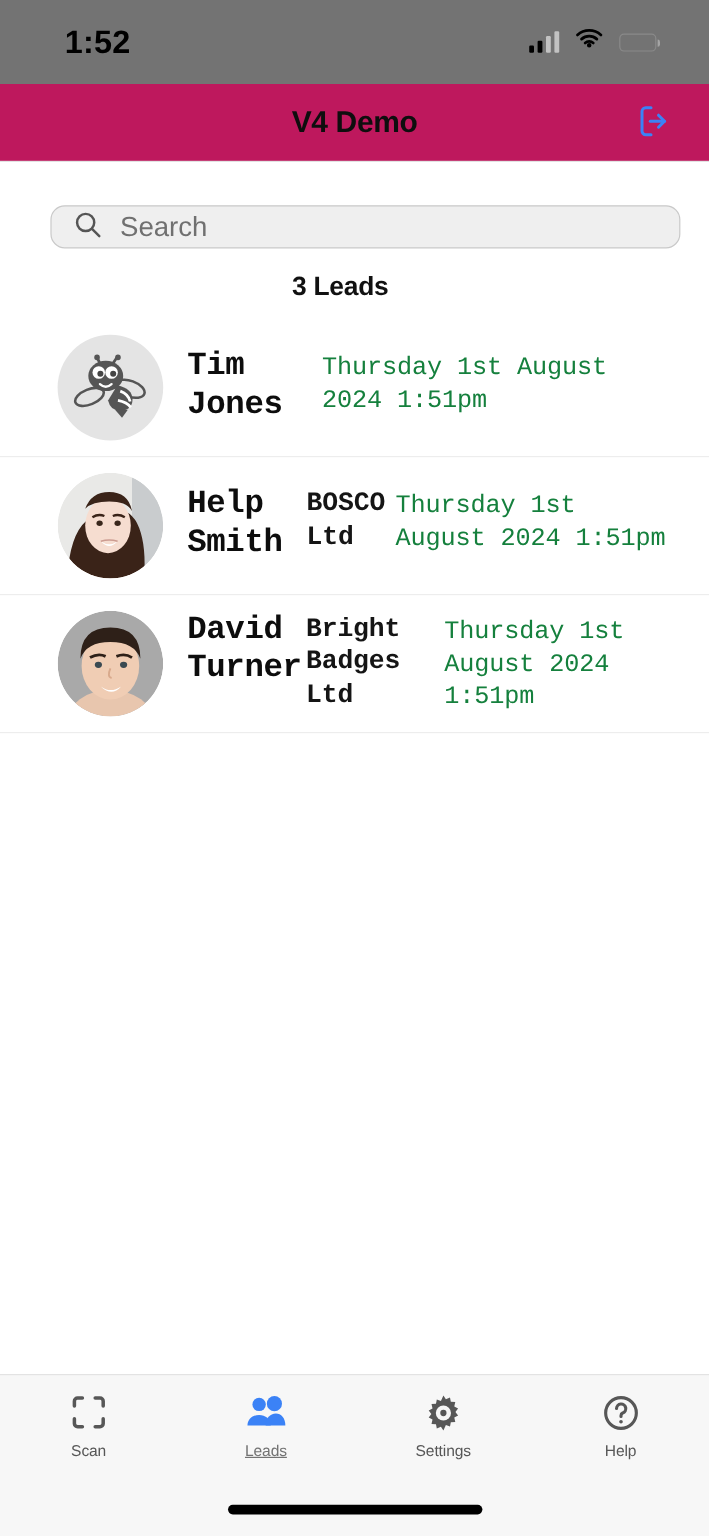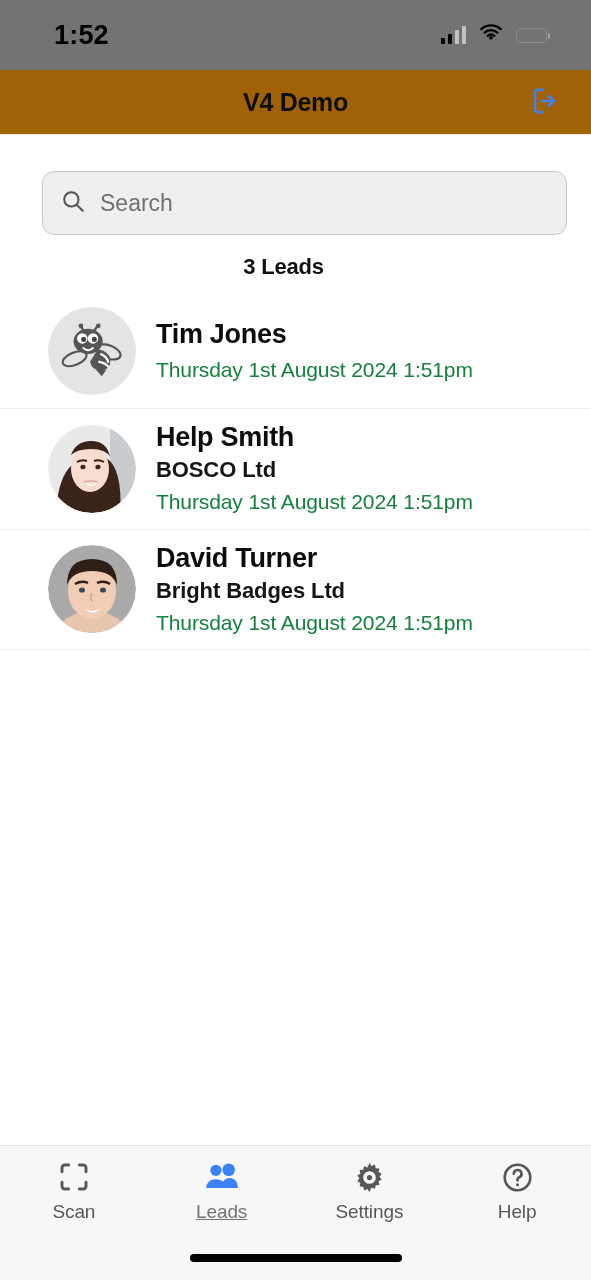--- a/index.html
+++ b/index.html
@@ -42,21 +42,21 @@
   }
   .battery .fill { height:100%; width:52%; background:#000; border-radius:1.5px; }
   .battery:after {
     content:""; position:absolute; right:-4px; top:4px;
     width:2.2px; height:6px; background:#a5a5a5; border-radius:0 2px 2px 0;
   }
 
   
   .header {
     height:65px;
-    background:#a16207;
+    background:#be185d;
     border-bottom:1px solid #e3e3e3;
     display:flex; align-items:center; justify-content:center;
     position:relative; flex:0 0 auto;
   }
   .header-title {
     font-size:25px; font-weight:bold; color:#0e0e0e;
     letter-spacing:-0.3px;
   }
   .logout-btn {
     position:absolute; right:26px; top:50%;
@@ -64,21 +64,21 @@
     width:40px; height:40px;
     display:flex; align-items:center; justify-content:center;
     cursor:pointer; background:none; border:none;
   }
 
   
   .content { flex:1 1 auto; background:#ffffff; overflow:hidden; }
   .search-wrap { padding:36px 24px 0 42px; }
   .search-box {
     display:flex; align-items:center; gap:14px;
-    height:64px;
+    height:36px;
     background:#efefef;
     border:1px solid #c9c9c9;
     border-radius:12px;
     padding:0 17px;
   }
   .search-input {
     border:none; outline:none; background:transparent;
     font-family:"Liberation Sans", sans-serif;
     font-size:23px; color:#6a6a6a; width:100%;
   }
@@ -99,21 +99,21 @@
     border-bottom:1px solid #ededed;
     cursor:pointer;
   }
   .avatar {
     width:88px; height:88px; border-radius:50%;
     flex:0 0 auto; overflow:hidden;
     display:flex; align-items:center; justify-content:center;
     position:relative;
   }
   .avatar.bee { background:#e4e4e4; }
-  .lead-info { display:flex; flex-direction:column; gap:2px; min-width:0; }
+  .lead-info { display:flex; flex-direction:row; gap:2px; min-width:0;font-family:Liberation Mono, monospace; }
   .lead-name {
     font-size:27px; font-weight:bold; color:#0d0d0d;
     letter-spacing:-0.3px; line-height:1.18;
   }
   .lead-company {
     font-size:22px; font-weight:bold; color:#151515;
     letter-spacing:-0.1px; line-height:1.25;
   }
   .lead-date {
     font-size:21px; color:#15803d; letter-spacing:-0.1px;
@@ -129,21 +129,21 @@
     display:flex; align-items:flex-start;
     padding-top:14px;
   }
   .tab {
     flex:1 1 0;
     display:flex; flex-direction:column;
     align-items:center; gap:7px;
     cursor:pointer;
   }
   .tab-icon { height:34px; display:flex; align-items:center; justify-content:center; }
-  .tab-label { font-size:19px; color:#575757; letter-spacing:-0.1px; }
+  .tab-label { font-size:13px; color:#575757; letter-spacing:-0.1px; }
   .tab.active .tab-label { color:#737373;text-decoration:underline; }
   .home-indicator {
     position:absolute; bottom:18px; left:50%;
     transform:translateX(-50%);
     width:212px; height:8px; background:#000; border-radius:5px;
   }
 </style>
 </head>
 <body>
 

